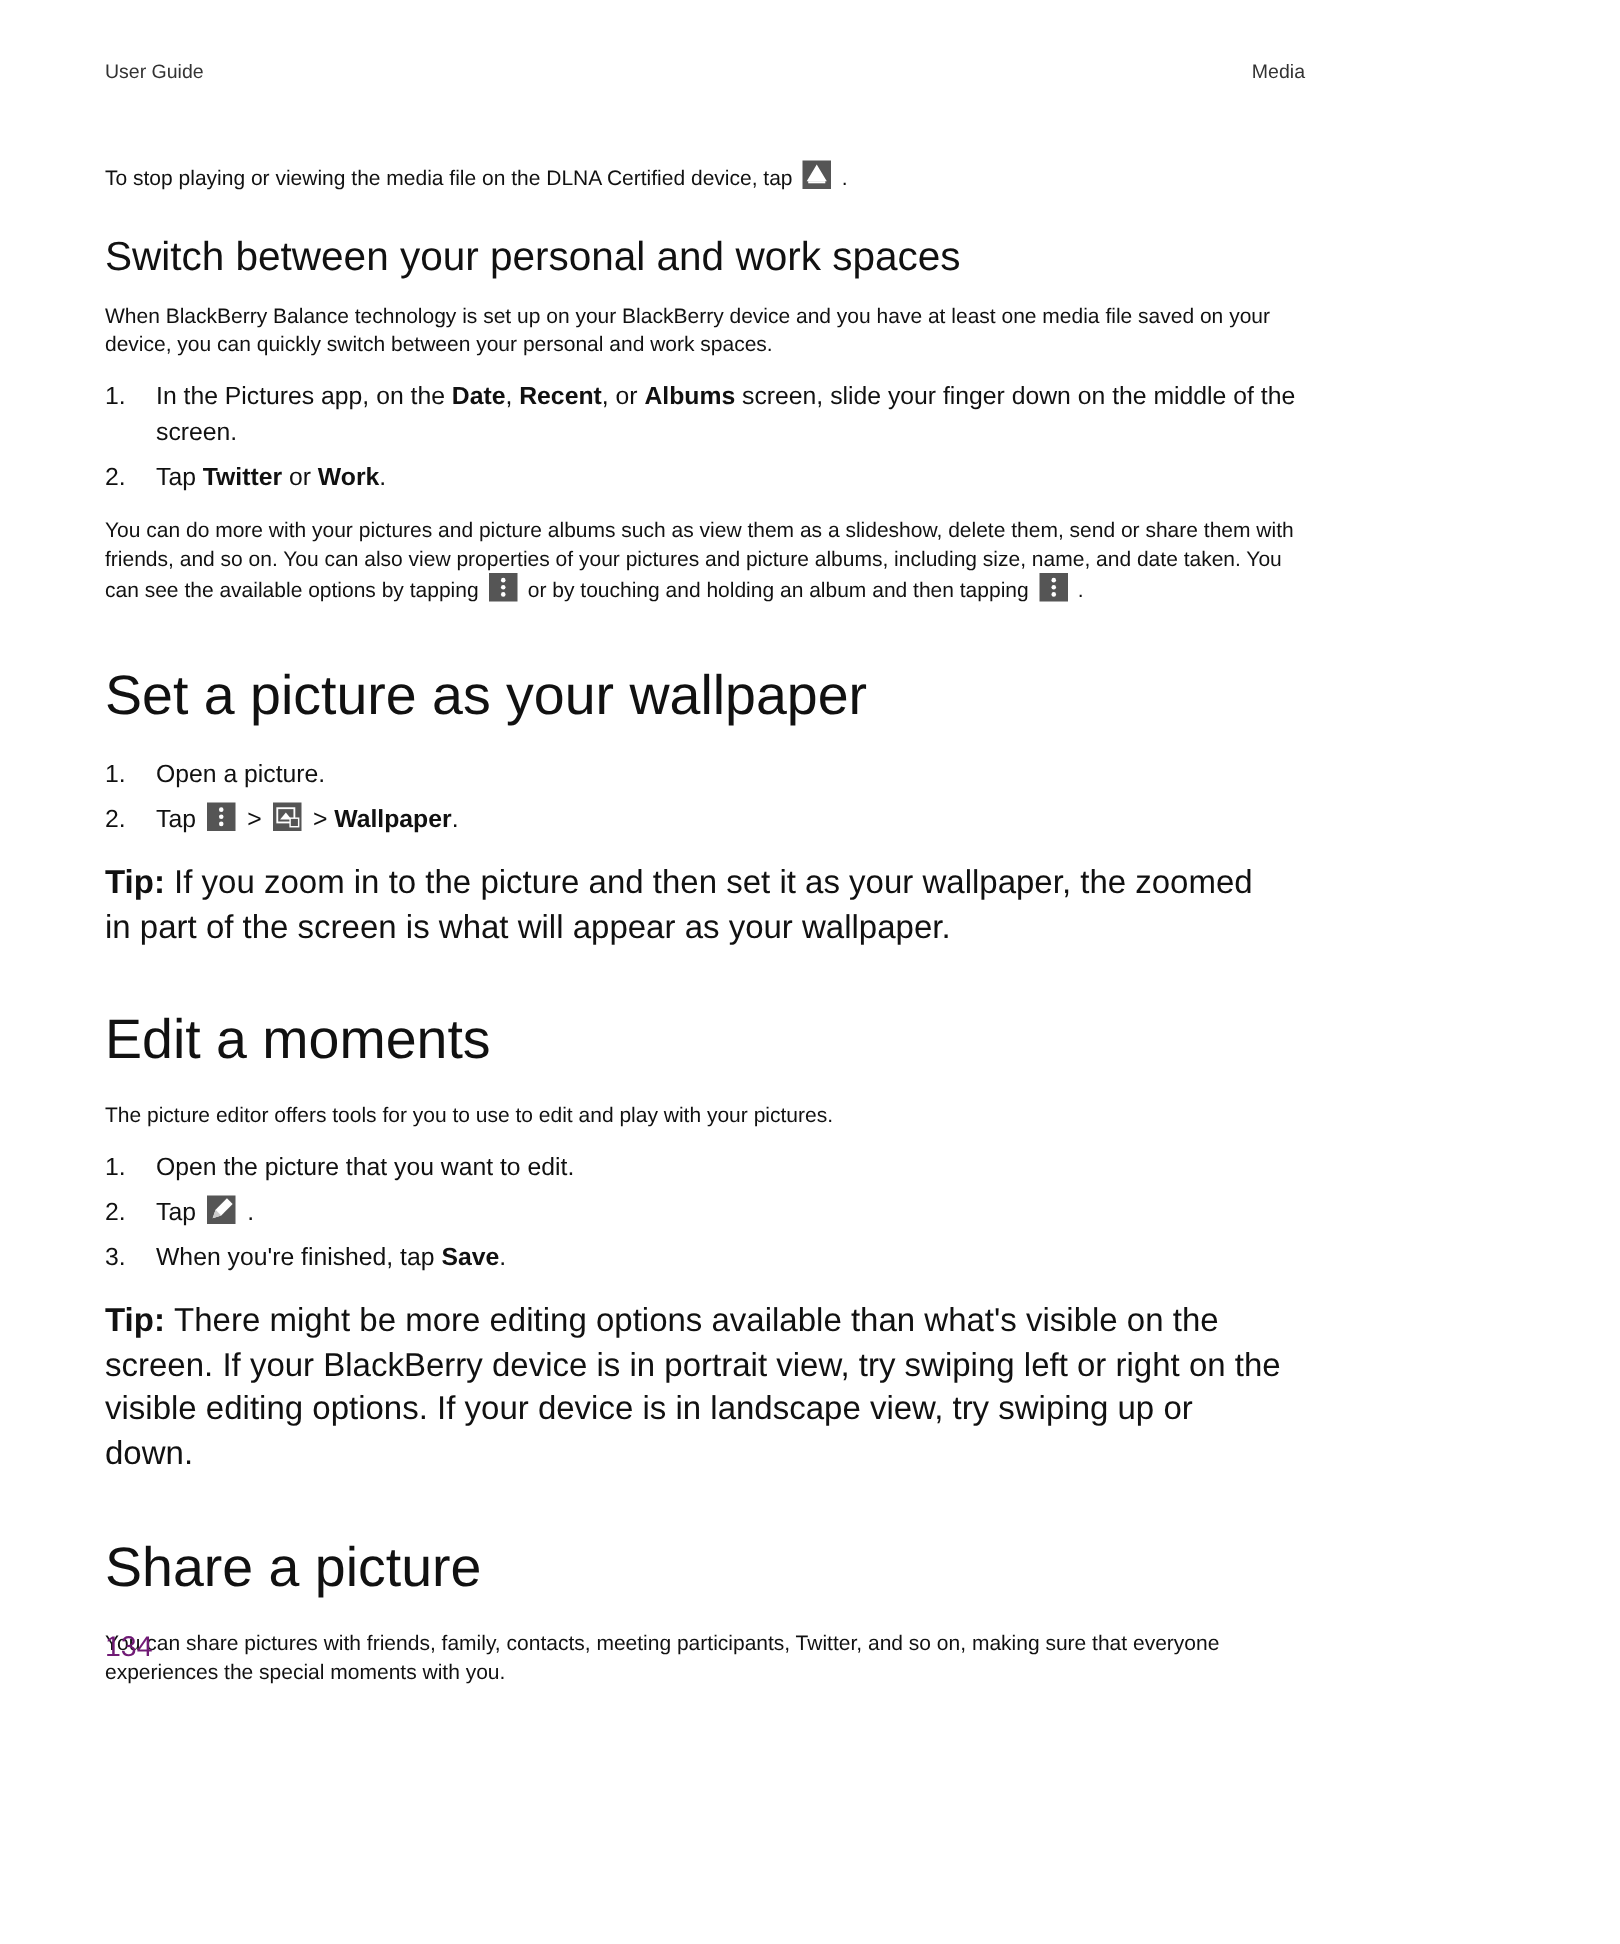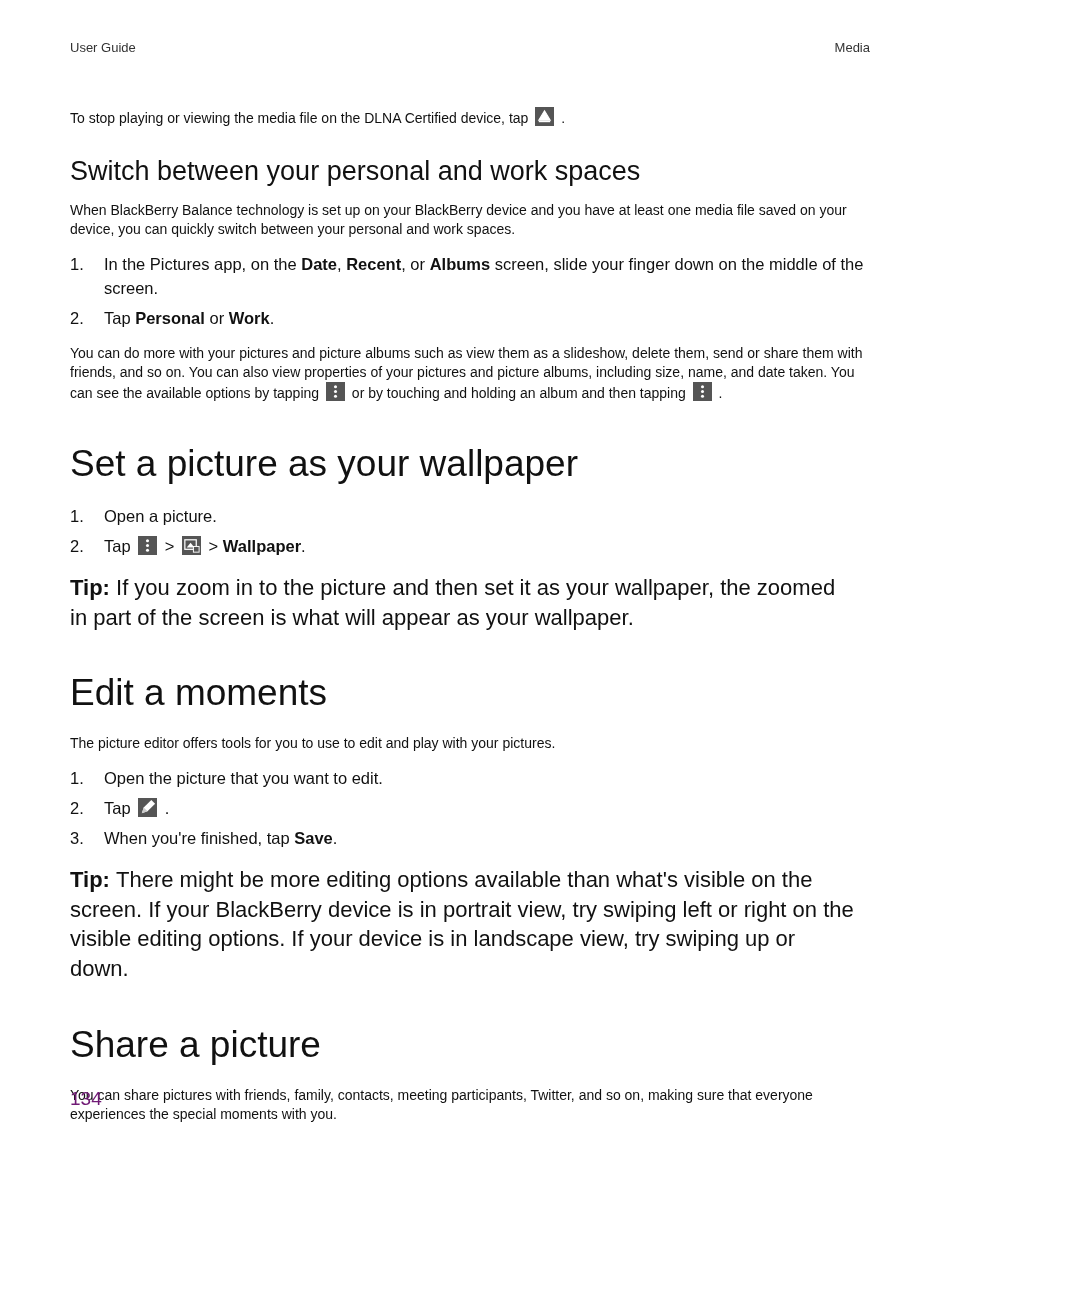--- a/index.html
+++ b/index.html
@@ -125,21 +125,21 @@
   <ol class="steps">
     <li>
       <span class="num">1.</span>
       <span class="txt">
         <span>In the Pictures app, on the </span><strong>Date</strong><span>, </span><strong>Recent</strong><span>, or </span><strong>Albums</strong><span> screen, slide your finger down on the middle of the screen.</span>
       </span>
     </li>
     <li>
       <span class="num">2.</span>
       <span class="txt">
-        <span>Tap </span><strong>Personal</strong><span> or </span><strong>Work</strong><span>.</span>
+        <span>Tap </span><strong>Twitter</strong><span> or </span><strong>Work</strong><span>.</span>
       </span>
     </li>
   </ol>
 
   <p class="body-text">
     <span>You can do more with your pictures and picture albums such as view them as a slideshow, delete them, send or share them with friends, and so on. You can also view properties of your pictures and picture albums, including size, name, and date taken. You can see the available options by tapping </span>
     <span class="icon-box more">
       <svg viewBox="0 0 20 20">
           <circle cx="10" cy="5" r="1.6" fill="#fff"></circle>
           <circle cx="10" cy="10" r="1.6" fill="#fff"></circle>

